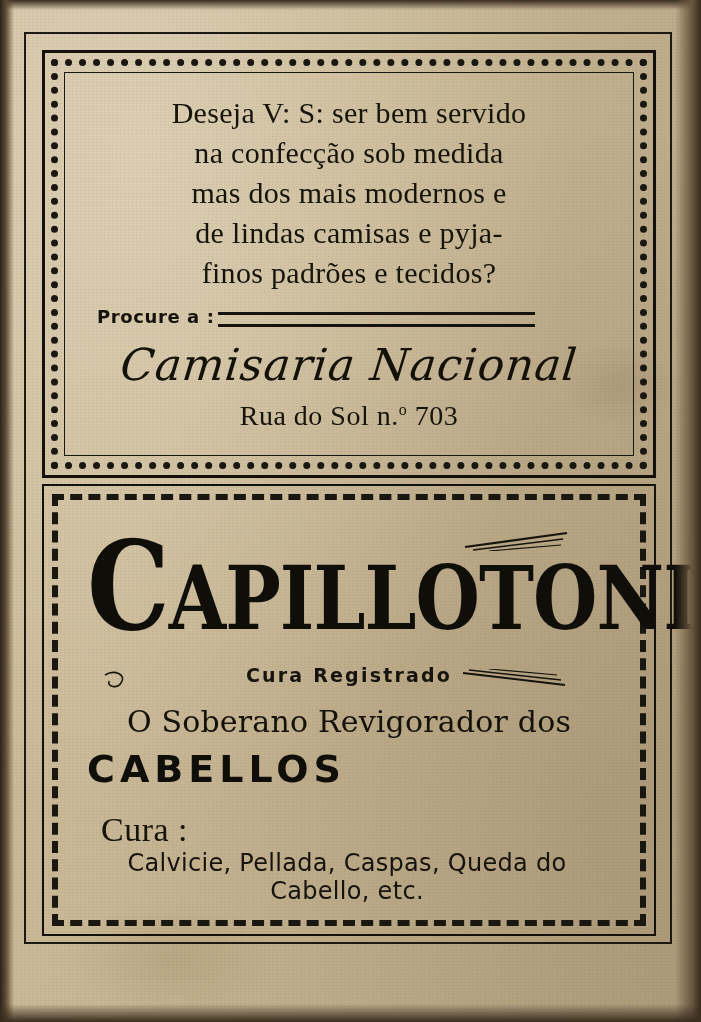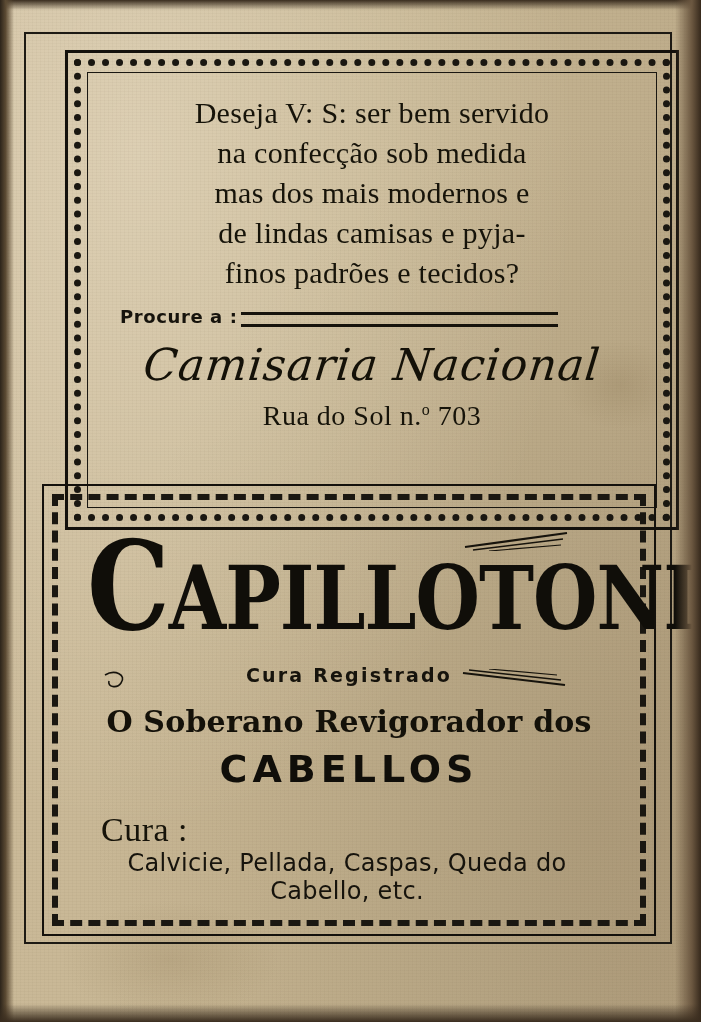--- a/index.html
+++ b/index.html
@@ -59,25 +59,24 @@
     left: 24px; top: 32px;
     width: 648px; height: 912px;
     border: 2px solid #1d1a14;
     box-sizing: border-box;
   }
 
   
   .ad1 {
     position: absolute;
     left: 42px; top: 50px;
-    width: 614px; height: 480px;
+    width: 614px; height: 428px;
     box-sizing: border-box;
     border: 3px solid #14110c;
     color: #18150f;
-    margin-left: 23px;
   }
   .ad1-inner {
     position: absolute;
     inset: 6px;
     border: 7px dotted #1a1711;
     box-sizing: border-box;
   }
   .ad1-inner2 {
     position: absolute;
     inset: 6px;
@@ -191,27 +190,27 @@
     font-family: "DejaVu Sans", sans-serif;
     font-weight: bold;
     font-size: 19px;
     letter-spacing: 2.2px;
     color: #16130c;
   }
   .slogan {
     text-align: center;
     margin-top: 18px;
     font-family: "DejaVu Serif", serif;
-    font-weight: bold;
+    font-weight: normal;
     font-size: 30px;
     letter-spacing: .2px;
     color: #141109;
   }
   .cabellos {
-    text-align: center;
+    text-align: left;
     margin-top: 8px;
     font-family: "DejaVu Sans", sans-serif;
     font-weight: bold;
     font-size: 38px;
     letter-spacing: 5px;
     color: #100e09;
   }
   .cura-row {
     display: flex;
     align-items: flex-start;

